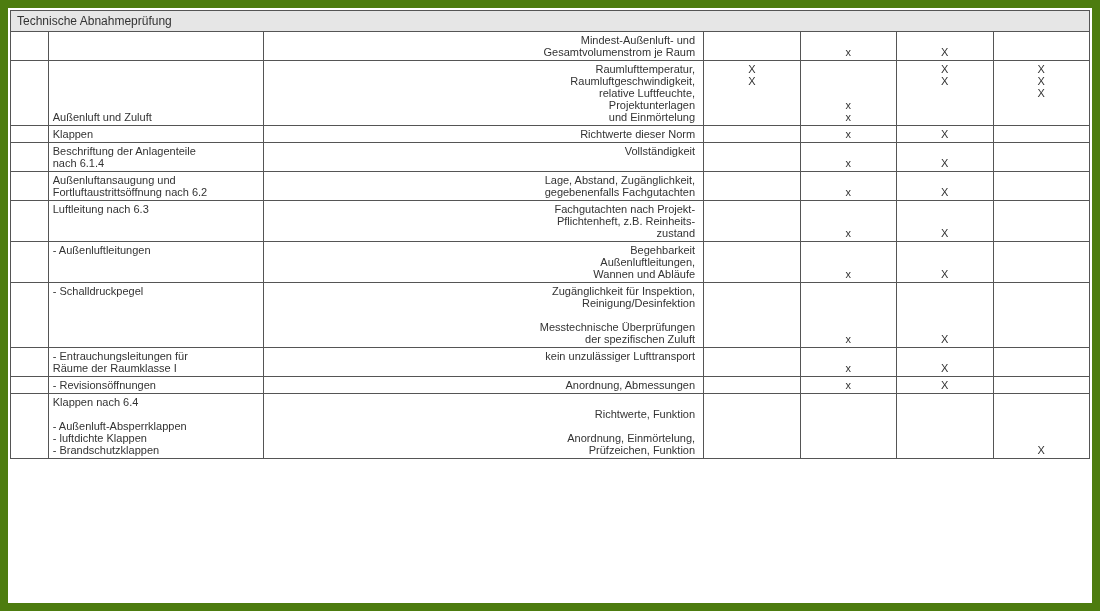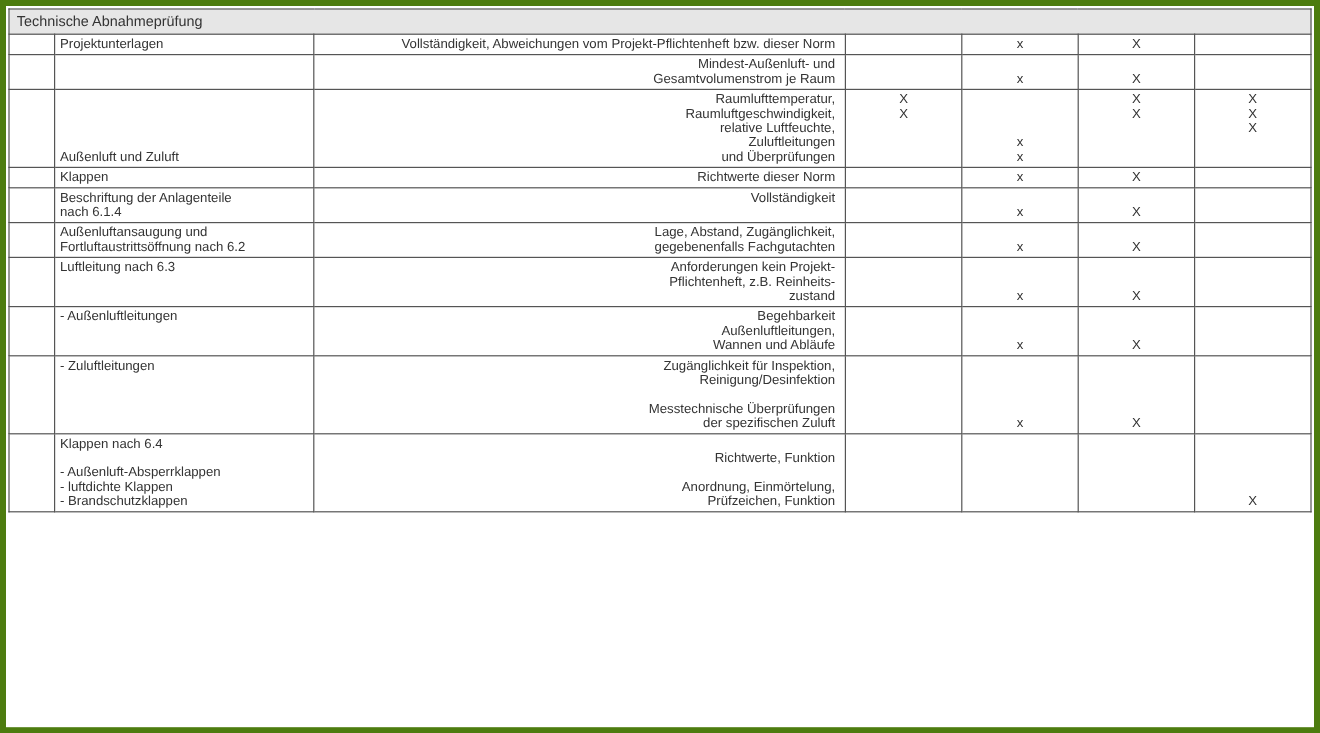--- a/index.html
+++ b/index.html
@@ -4,21 +4,21 @@
 <style>
   html, body {
     margin: 0;
     padding: 0;
     background: #fff;
   }
   .outer {
     width: 1100px;
     height: 611px;
     box-sizing: border-box;
-    border: 5px solid #4d7c0f;
+    border: 8px solid #4d7c0f;
     padding: 2px;
     background: #fff;
   }
   table {
     border-collapse: collapse;
     width: 100%;
     table-layout: fixed;
     font-family: Arial, Helvetica, sans-serif;
     font-size: 11px;
     color: #333;
@@ -57,31 +57,20 @@
     <col style="width:92px">
   </colgroup>
   <tbody>
         <tr>
     <td class="hdr" colspan="7">Technische Abnahmeprüfung</td>
   </tr>
   </tbody>
       <tbody id="table-body">
         <tr>
           <td class="col-a">&nbsp;</td>
-          <td class="col-b multiline">Projektunterlagen</td>
-          <td class="col-c multiline">
-            <span>Vollständigkeit, Abweichungen vom Projekt-Pflichtenheft bzw. dieser Norm</span>
-          </td>
-          <td class="mark" style="vertical-align: bottom;"></td>
-          <td class="mark" style="vertical-align: bottom;">x</td>
-          <td class="mark" style="vertical-align: bottom;">X</td>
-          <td class="mark" style="vertical-align: bottom;"></td>
-        </tr>
-        <tr>
-          <td class="col-a">&nbsp;</td>
           <td class="col-b multiline"></td>
           <td class="col-c multiline">
             <span>Mindest-Außenluft- und</span>
             <span>Gesamtvolumenstrom je Raum</span>
           </td>
           <td class="mark" style="vertical-align: bottom;"></td>
           <td class="mark" style="vertical-align: bottom;">x</td>
           <td class="mark" style="vertical-align: bottom;">X</td>
           <td class="mark" style="vertical-align: bottom;"></td>
         </tr>
@@ -91,22 +80,22 @@
             <span>&nbsp;</span>
             <span>&nbsp;</span>
             <span>&nbsp;</span>
             <span>&nbsp;</span>
             <span>Außenluft und Zuluft</span>
           </td>
           <td class="col-c multiline">
             <span>Raumlufttemperatur,</span>
             <span>Raumluftgeschwindigkeit,</span>
             <span>relative Luftfeuchte,</span>
-            <span>Zuluftleitungen</span>
-            <span>und Überprüfungen</span>
+            <span>Projektunterlagen</span>
+            <span>und Einmörtelung</span>
           </td>
           <td class="mark multiline">
             <span>X</span>
             <span>X</span>
             <span>&nbsp;</span>
             <span>&nbsp;</span>
             <span>&nbsp;</span>
           </td>
           <td class="mark multiline">
             <span>&nbsp;</span>
@@ -168,21 +157,21 @@
           </td>
           <td class="mark" style="vertical-align: bottom;"></td>
           <td class="mark" style="vertical-align: bottom;">x</td>
           <td class="mark" style="vertical-align: bottom;">X</td>
           <td class="mark" style="vertical-align: bottom;"></td>
         </tr>
         <tr>
           <td class="col-a">&nbsp;</td>
           <td class="col-b multiline">Luftleitung nach 6.3</td>
           <td class="col-c multiline">
-            <span>Anforderungen kein Projekt-</span>
+            <span>Fachgutachten nach Projekt-</span>
             <span>Pflichtenheft, z.B. Reinheits-</span>
             <span>zustand</span>
           </td>
           <td class="mark" style="vertical-align: bottom;"></td>
           <td class="mark" style="vertical-align: bottom;">x</td>
           <td class="mark" style="vertical-align: bottom;">X</td>
           <td class="mark" style="vertical-align: bottom;"></td>
         </tr>
         <tr>
           <td class="col-a">&nbsp;</td>
@@ -192,27 +181,53 @@
             <span>Außenluftleitungen,</span>
             <span>Wannen und Abläufe</span>
           </td>
           <td class="mark" style="vertical-align: bottom;"></td>
           <td class="mark" style="vertical-align: bottom;">x</td>
           <td class="mark" style="vertical-align: bottom;">X</td>
           <td class="mark" style="vertical-align: bottom;"></td>
         </tr>
         <tr>
           <td class="col-a">&nbsp;</td>
-          <td class="col-b multiline">- Zuluftleitungen</td>
+          <td class="col-b multiline">- Schalldruckpegel</td>
           <td class="col-c multiline">
             <span>Zugänglichkeit für Inspektion,</span>
             <span>Reinigung/Desinfektion</span>
             <span>&nbsp;</span>
             <span>Messtechnische Überprüfungen</span>
             <span>der spezifischen Zuluft</span>
+          </td>
+          <td class="mark" style="vertical-align: bottom;"></td>
+          <td class="mark" style="vertical-align: bottom;">x</td>
+          <td class="mark" style="vertical-align: bottom;">X</td>
+          <td class="mark" style="vertical-align: bottom;"></td>
+        </tr>
+        <tr>
+          <td class="col-a">&nbsp;</td>
+          <td class="col-b multiline">
+            <span>- Entrauchungsleitungen für</span>
+            <span>  Räume der Raumklasse I</span>
+          </td>
+          <td class="col-c multiline">
+            <span>kein unzulässiger Lufttransport</span>
+            <span>&nbsp;</span>
+          </td>
+          <td class="mark" style="vertical-align: bottom;"></td>
+          <td class="mark" style="vertical-align: bottom;">x</td>
+          <td class="mark" style="vertical-align: bottom;">X</td>
+          <td class="mark" style="vertical-align: bottom;"></td>
+        </tr>
+        <tr>
+          <td class="col-a">&nbsp;</td>
+          <td class="col-b multiline">- Revisionsöffnungen</td>
+          <td class="col-c multiline">
+            <span>Anordnung, Abmessungen</span>
           </td>
           <td class="mark" style="vertical-align: bottom;"></td>
           <td class="mark" style="vertical-align: bottom;">x</td>
           <td class="mark" style="vertical-align: bottom;">X</td>
           <td class="mark" style="vertical-align: bottom;"></td>
         </tr>
         <tr>
           <td class="col-a">&nbsp;</td>
           <td class="col-b multiline">
             <span>Klappen nach 6.4</span>

